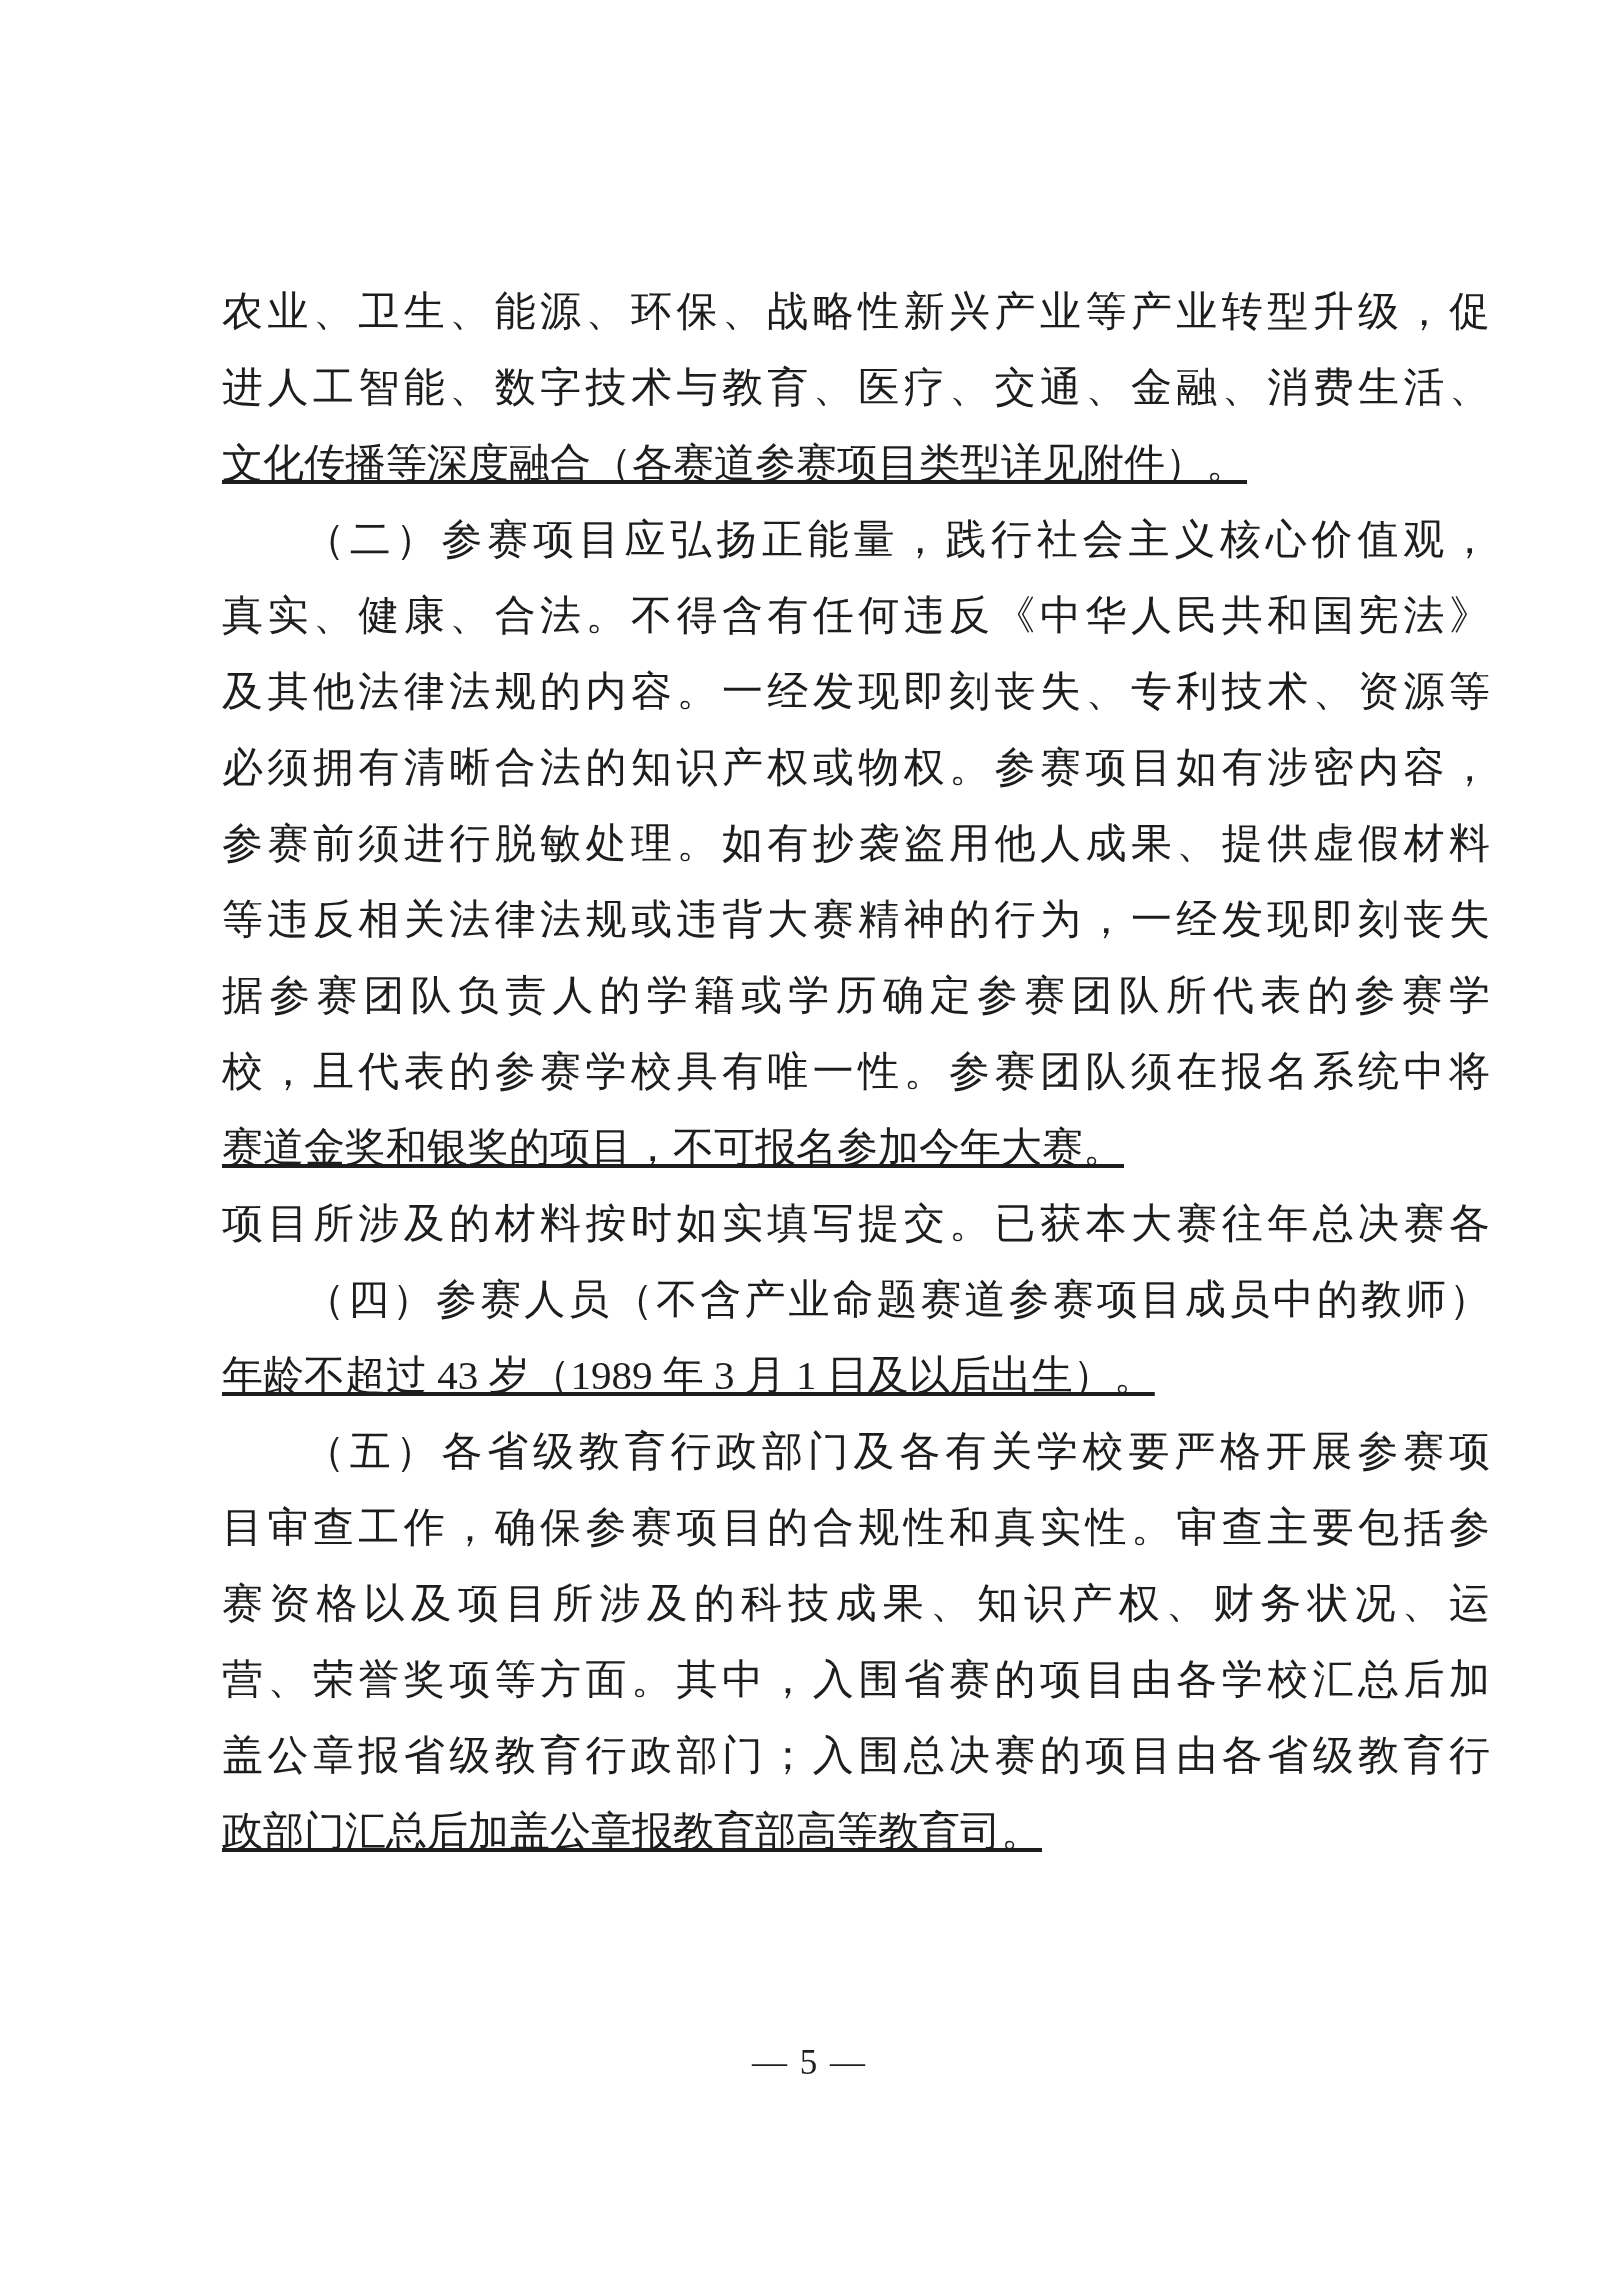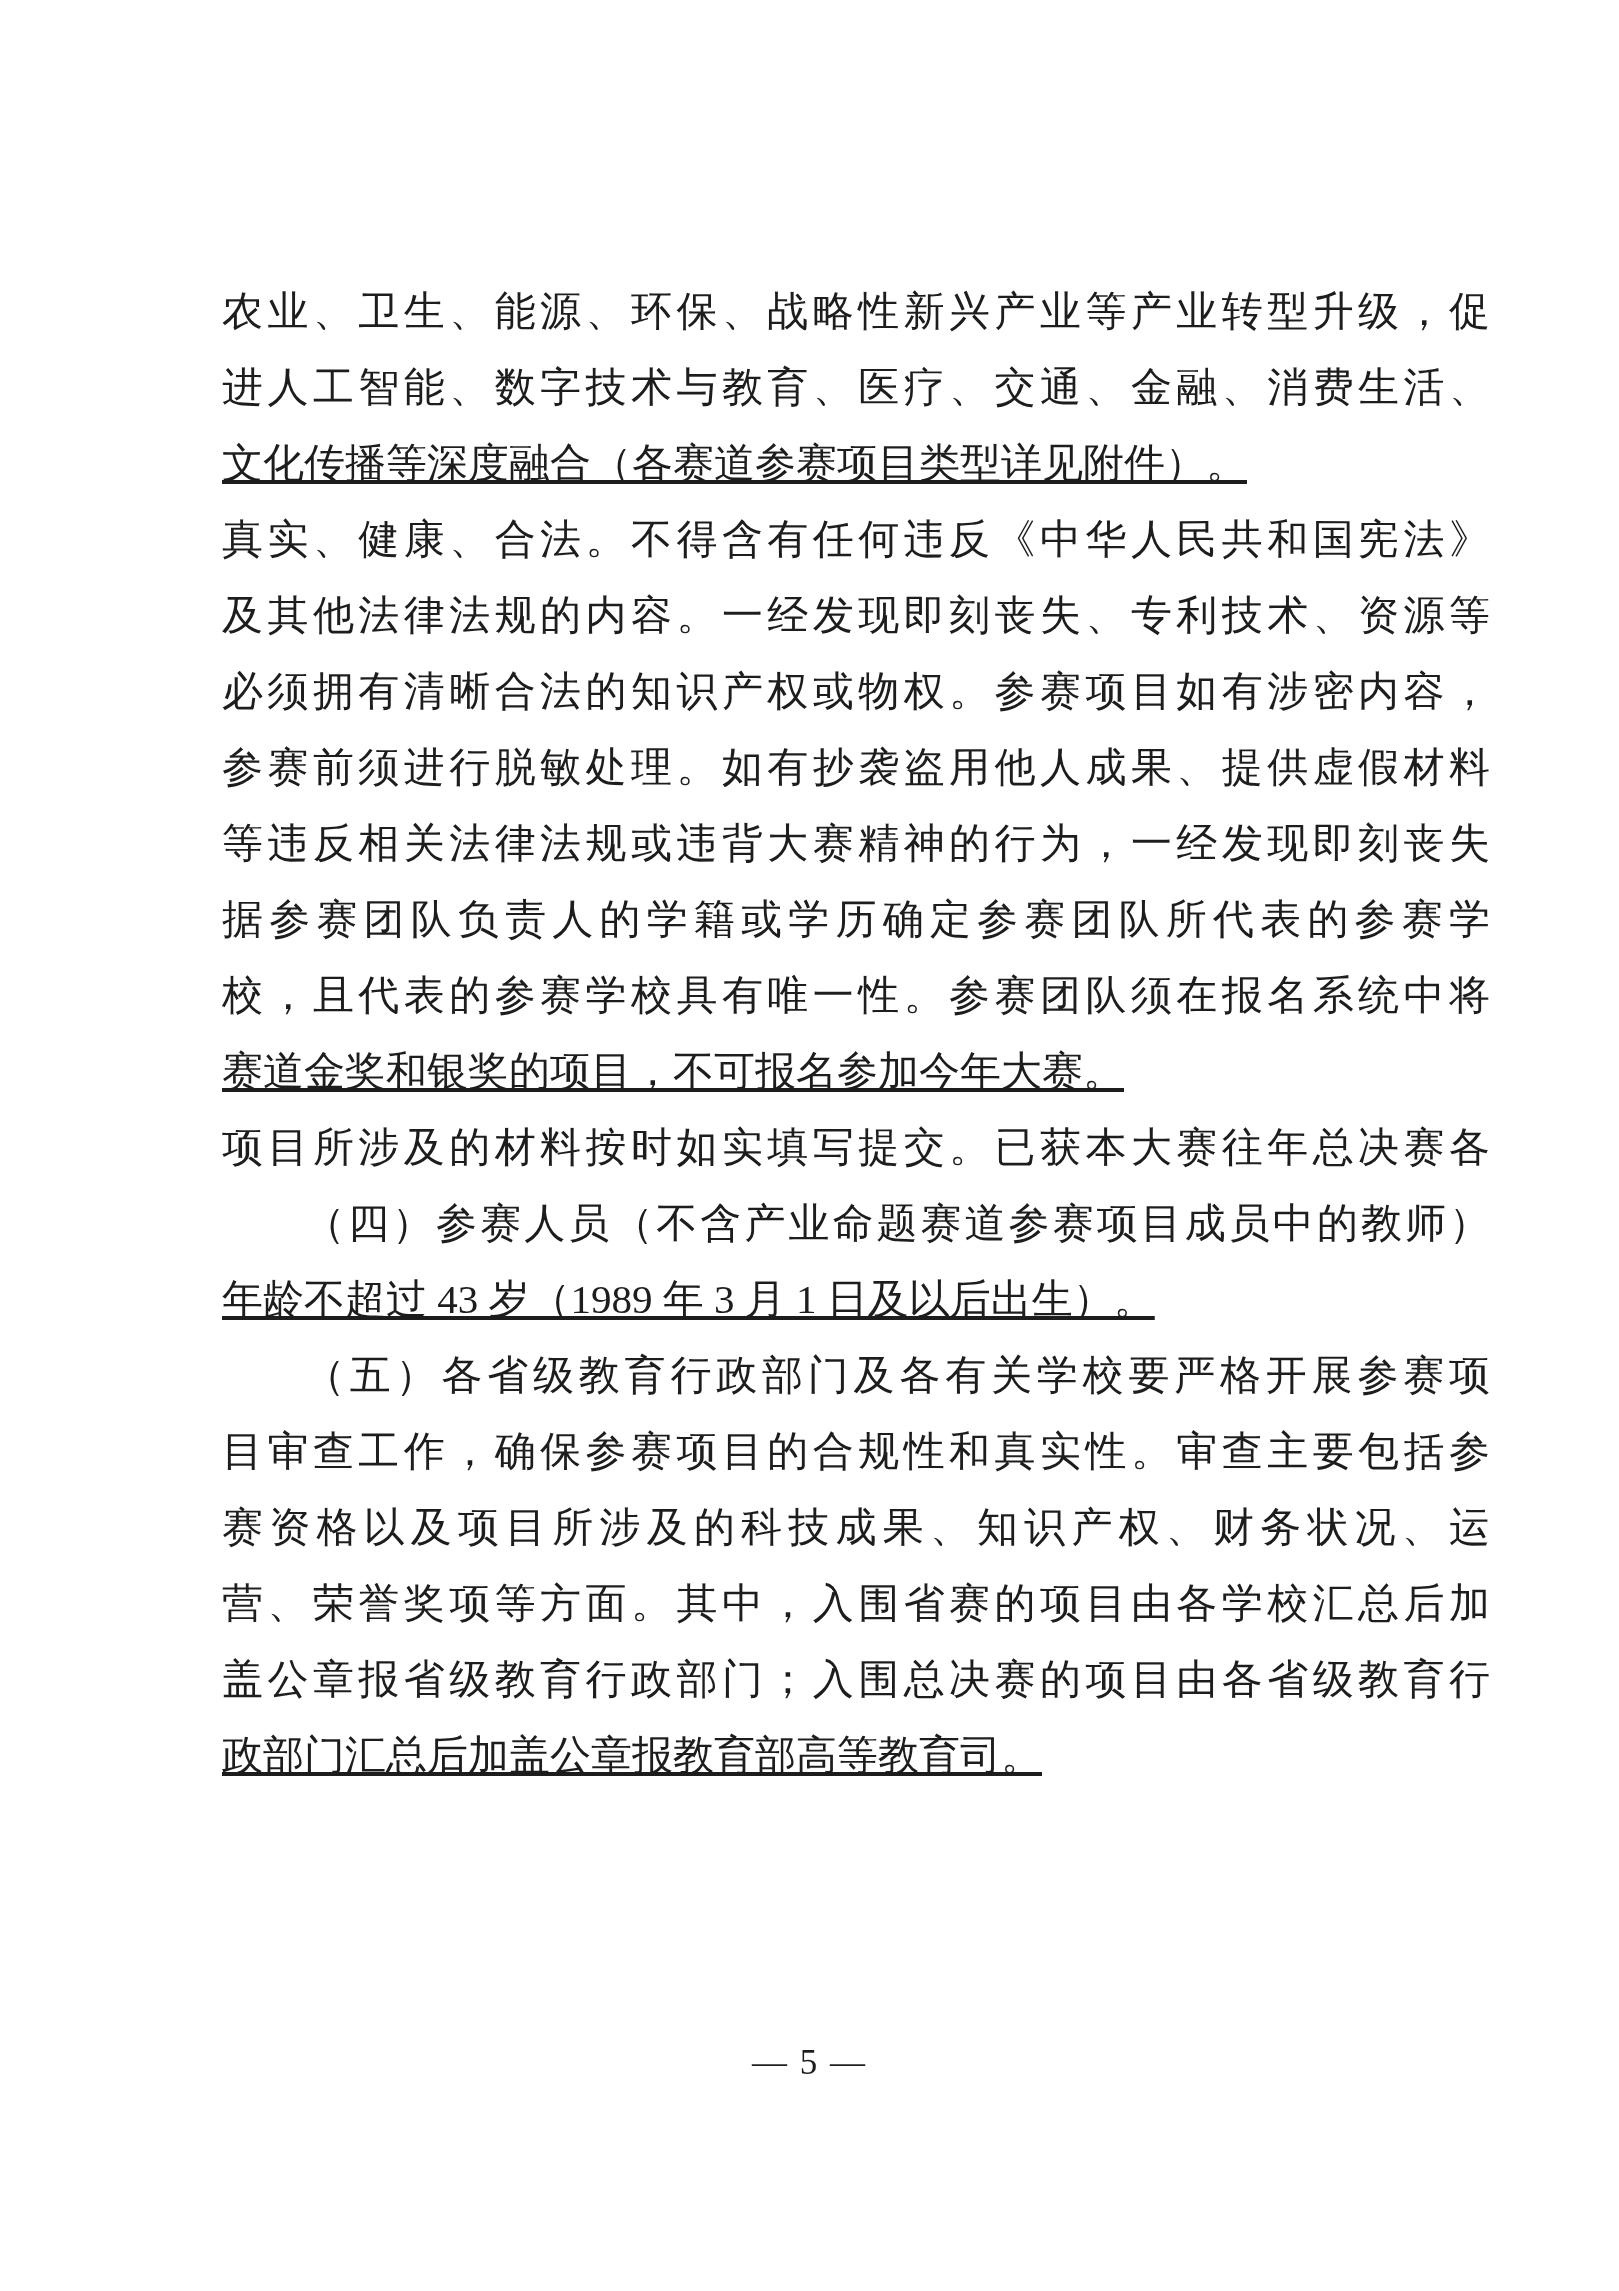--- a/index.html
+++ b/index.html
@@ -51,20 +51,21 @@
   }
 </style>
 </head>
 <body>
 
 <div class="page">
   <div class="text-block">
     <div class="line">农业、卫生、能源、环保、战略性新兴产业等产业转型升级，促</div>
     <div class="line">进人工智能、数字技术与教育、医疗、交通、金融、消费生活、</div>
     <div class="line para-end">文化传播等深度融合（各赛道参赛项目类型详见附件）。</div>
+    <div class="line indent">（二）参赛项目应弘扬正能量，践行社会主义核心价值观，</div>
     <div class="line">真实、健康、合法。不得含有任何违反《中华人民共和国宪法》</div>
     <div class="line">及其他法律法规的内容。一经发现即刻丧失、专利技术、资源等</div>
     <div class="line">必须拥有清晰合法的知识产权或物权。参赛项目如有涉密内容，</div>
     <div class="line">参赛前须进行脱敏处理。如有抄袭盗用他人成果、提供虚假材料</div>
     <div class="line">等违反相关法律法规或违背大赛精神的行为，一经发现即刻丧失</div>
     <div class="line">据参赛团队负责人的学籍或学历确定参赛团队所代表的参赛学</div>
     <div class="line">校，且代表的参赛学校具有唯一性。参赛团队须在报名系统中将</div>
     <div class="line para-end">赛道金奖和银奖的项目，不可报名参加今年大赛。</div>
     <div class="line">项目所涉及的材料按时如实填写提交。已获本大赛往年总决赛各</div>
     <div class="line indent">（四）参赛人员（不含产业命题赛道参赛项目成员中的教师）</div>

